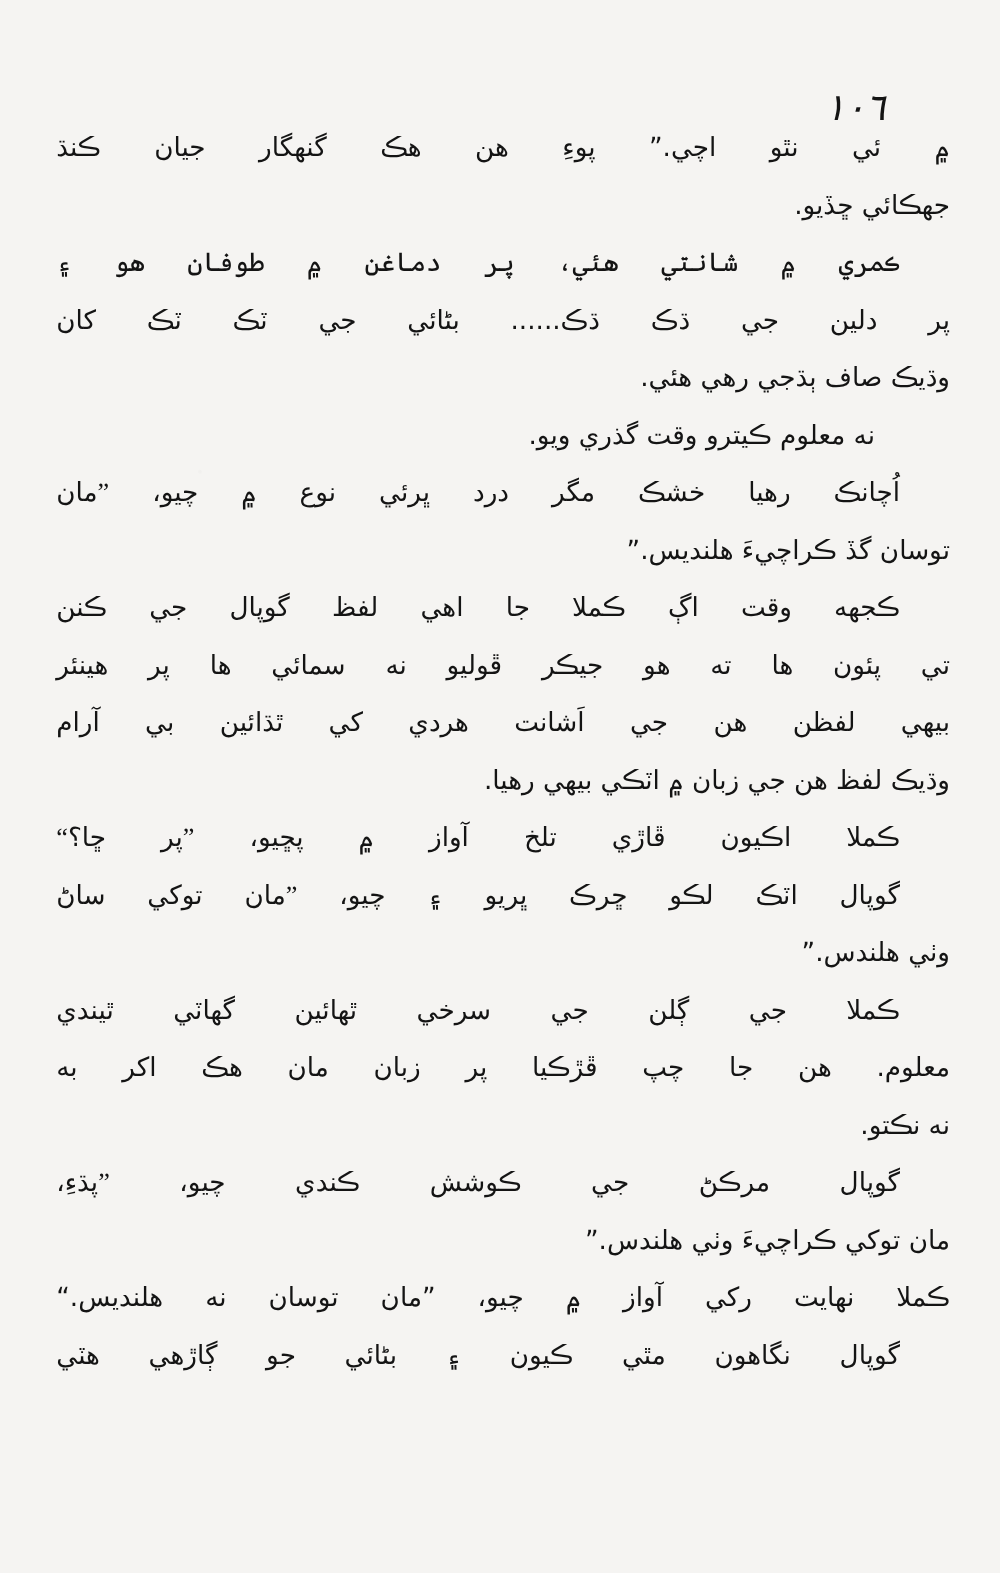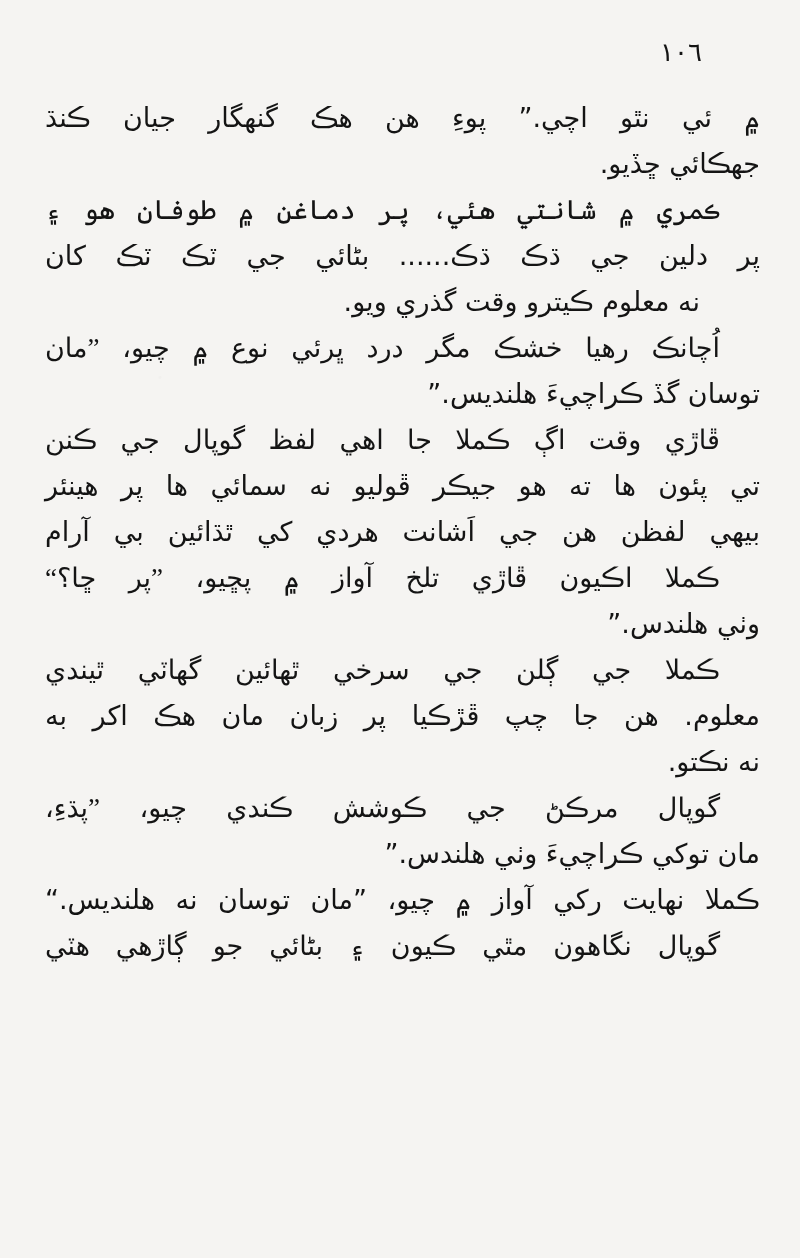--- a/index.html
+++ b/index.html
@@ -12,63 +12,67 @@
       color: #141414;
     }
     .page {
       position: absolute; left: 0; top: 0; width: 800px; height: 1258px;
       background:
         radial-gradient(circle at 20% 30%, rgba(0,0,0,0.015) 0 1px, transparent 2px),
         #f5f4f2;
     }
     .page-number {
       position: absolute;
-      left: 660px; top: 37px;
-      font-size: 26px;
+      left: 660px; top: 69px;
+      font-size: 30px;
       direction: rtl;
       letter-spacing: 2px;
+      font-style: italic;
     }
     .text-block {
       position: absolute;
       left: 45px; top: 95px;
       width: 715px;
       direction: rtl;
       text-align: right;
     }
     .line {
       height: 46px;
       line-height: 46px;
-      font-size: 27px;
+      font-size: 21px;
       white-space: nowrap;
       overflow: visible;
       text-align: justify;
       text-align-last: justify;
     }
     .line.short { text-align-last: right; }
     .line.indent { padding-right: 40px; font-family: Liberation Serif, serif; }
     .line.indent-big { padding-right: 60px; }
   </style>
 </head>
 <body>
 
 <div class="page">
   <div class="page-number">١٠٦</div>
 
   <div class="text-block">
     <div class="line">۾ ئي نٿو اچي.” پوءِ هن هڪ گنهگار جيان ڪنڌ</div>
     <div class="line short">جهڪائي ڇڏيو.</div>
     <div class="line indent">ڪمري ۾ شانتي هئي، پر دماغن ۾ طوفان هو ۽</div>
     <div class="line">پر دلين جي ڌڪ ڌڪ...... بڻائي جي ٽڪ ٽڪ کان</div>
+    <div class="line short">وڌيڪ صاف ٻڌجي رهي هئي.</div>
     <div class="line short indent-big">نه معلوم ڪيترو وقت گذري ويو.</div>
     <div class="line indent">اُچانڪ رهيا خشڪ مگر درد ڀرئي نوع ۾ چيو، ”مان</div>
     <div class="line short">توسان گڏ ڪراچيءَ هلنديس.”</div>
-    <div class="line indent">ڦاڙي وقت اڳ ڪملا جا اهي لفظ گوپال جي ڪنن</div>
+    <div class="line indent">ڪجهه وقت اڳ ڪملا جا اهي لفظ گوپال جي ڪنن</div>
     <div class="line">تي پئون ها ته هو جيڪر ڦوليو نه سمائي ها پر هينئر</div>
     <div class="line">بيهي لفظن هن جي اَشانت هردي کي ٿڌائين بي آرام</div>
+    <div class="line short">وڌيڪ لفظ هن جي زبان ۾ اٽڪي بيهي رهيا.</div>
     <div class="line indent">ڪملا اڪيون ڦاڙي تلخ آواز ۾ پڇيو، ”پر ڇا؟“</div>
+    <div class="line indent">گوپال اٽڪ لڪو ڇرڪ ڀريو ۽ چيو، ”مان توکي ساڻ</div>
     <div class="line short">وٺي هلندس.”</div>
     <div class="line indent">ڪملا جي ڳلن جي سرخي ٿهائين گهاٽي ٿيندي</div>
     <div class="line">معلوم. هن جا چپ ڦڙڪيا پر زبان مان هڪ اکر به</div>
     <div class="line short">نه نڪتو.</div>
     <div class="line indent">گوپال مرڪڻ جي ڪوشش ڪندي چيو، ”پڌءِ،</div>
     <div class="line short">مان توکي ڪراچيءَ وٺي هلندس.”</div>
     <div class="line">ڪملا نهايت رکي آواز ۾ چيو، ”مان توسان نه هلنديس.“</div>
     <div class="line indent">گوپال نگاهون مٿي ڪيون ۽ بڻائي جو ڳاڙهي هٽي</div>
   </div>
 </div>

